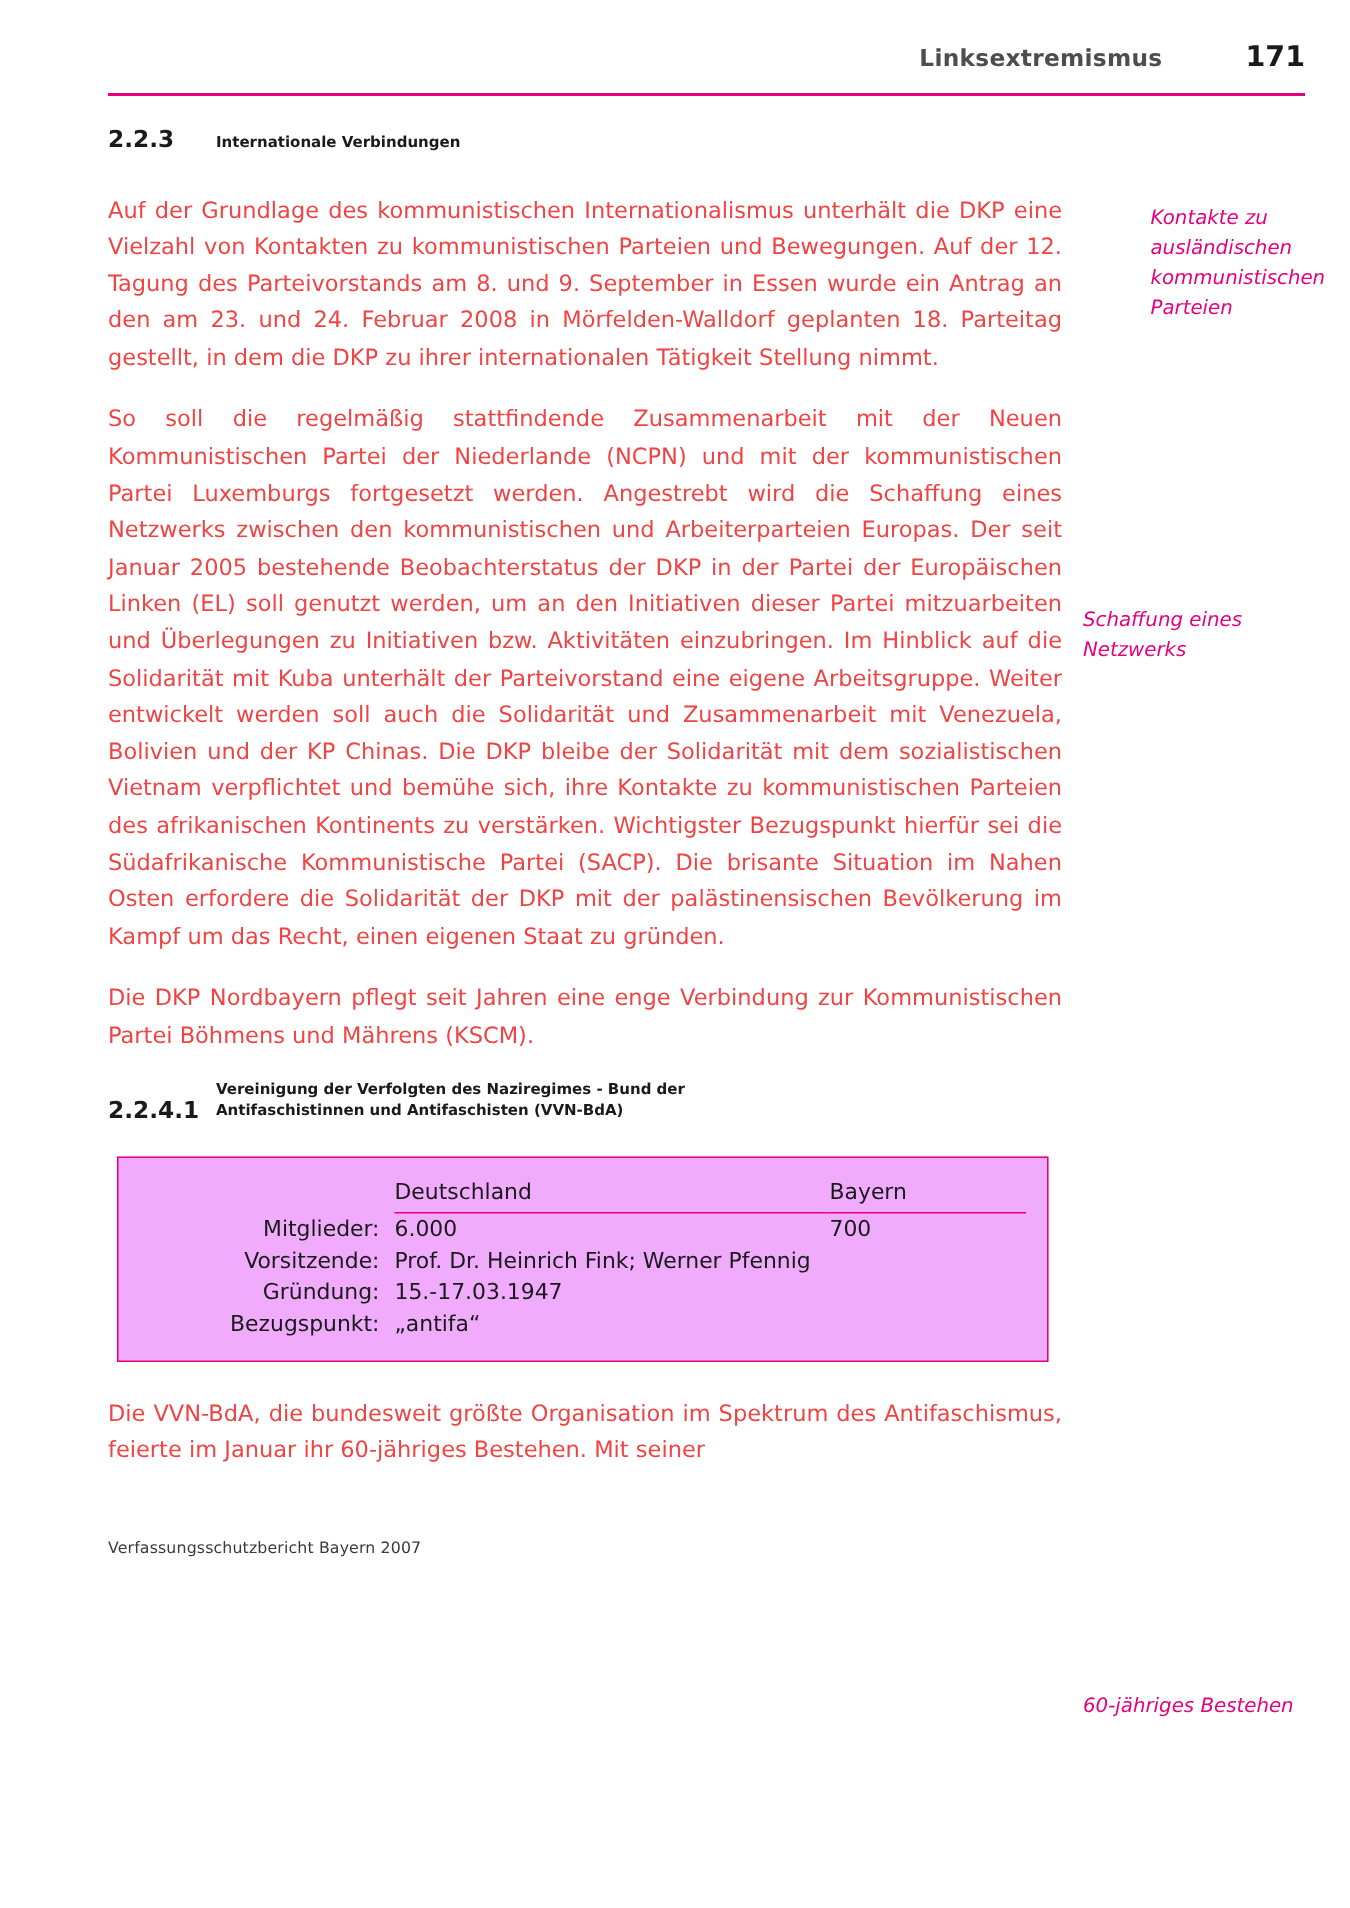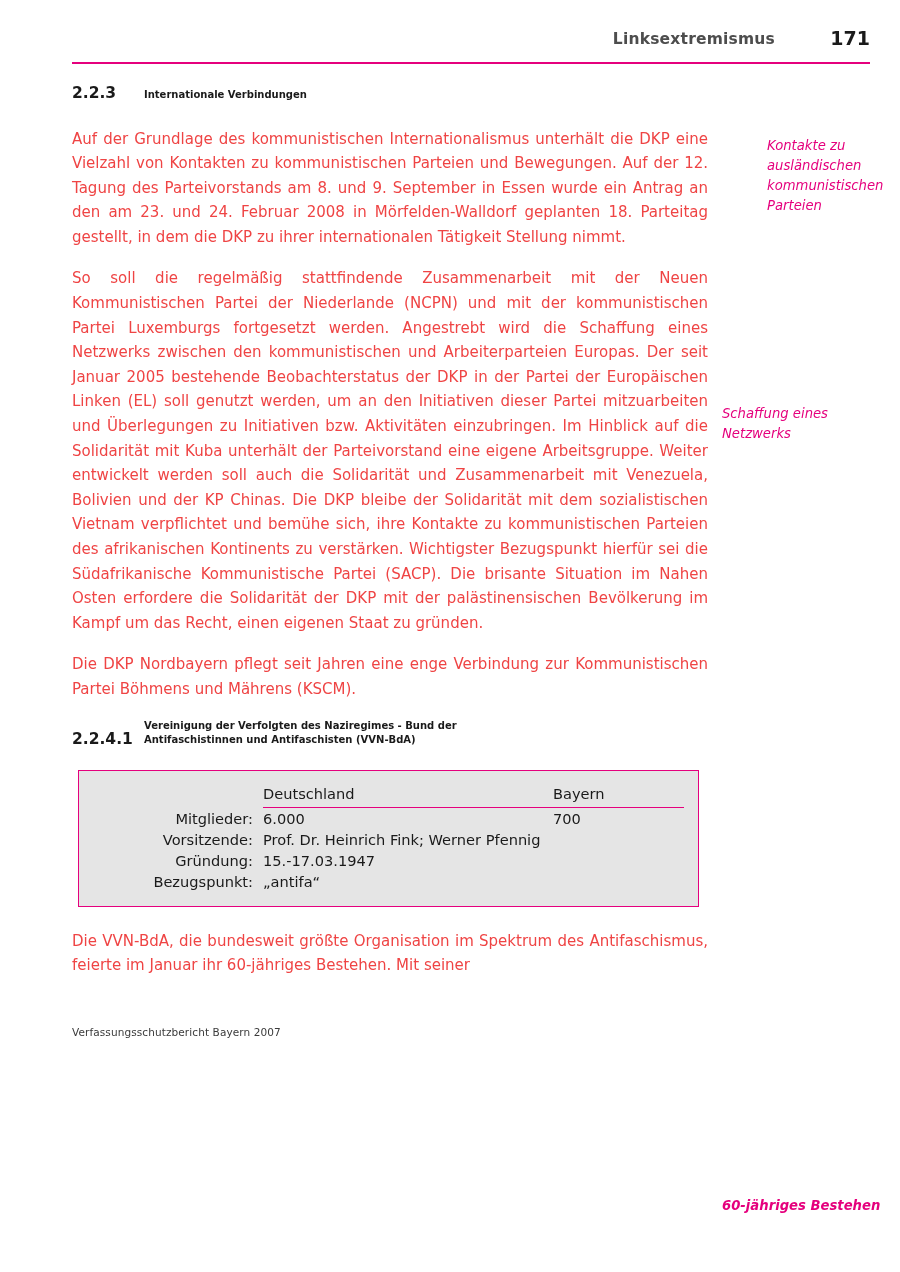--- a/index.html
+++ b/index.html
@@ -105,21 +105,21 @@
     width: 160px;
     font-size: 13.2px;
     line-height: 1.52;
     font-style: italic;
     color: #e5007d;
   }
 
   
   .infobox {
     margin: 22px 0 0 0;
-    background: #e5e5e5;
+    background: #f0abfc;
     border: 1px solid #e5007d;
     box-sizing: border-box;
     width: 621px;
     padding: 12px 14px 14px 14px;
   }
   table.info {
     border-collapse: collapse;
     width: 100%;
     font-size: 14.6px;
   }
@@ -223,17 +223,17 @@
       </tbody>
         </table>
     </div>
 
     <p class="body" style="margin-top:22px;">Die VVN-BdA, die bundesweit größte Organisation im Spektrum des Antifaschismus, feierte im Januar  ihr 60-jähriges Bestehen. Mit seiner</p>
 
   </div>
 
   <div class="marginal" style="top:136px;margin-left:45px;">Kontakte zu ausländischen kommunistischen Parteien</div>
   <div class="marginal" style="top:404px;">Schaffung eines Netzwerks</div>
-  <div class="marginal" style="top:1196px;font-weight:bold;">60-jähriges Bestehen</div>
+  <div class="marginal" style="top:1128px;">60-jähriges Bestehen</div>
 
   <div class="footer">Verfassungsschutzbericht Bayern 2007</div>
 
 </div>
 
 </body></html>

